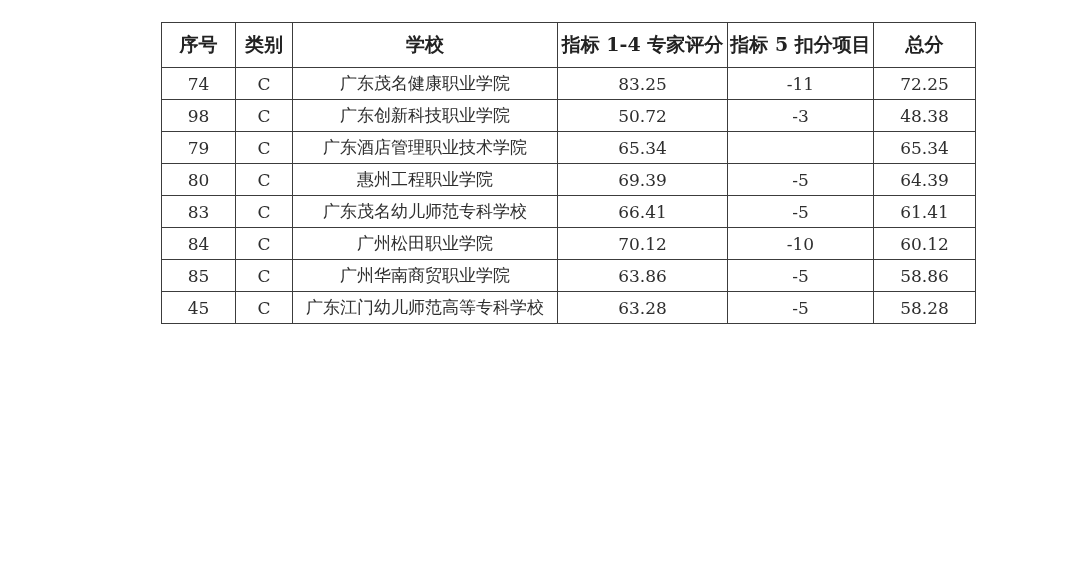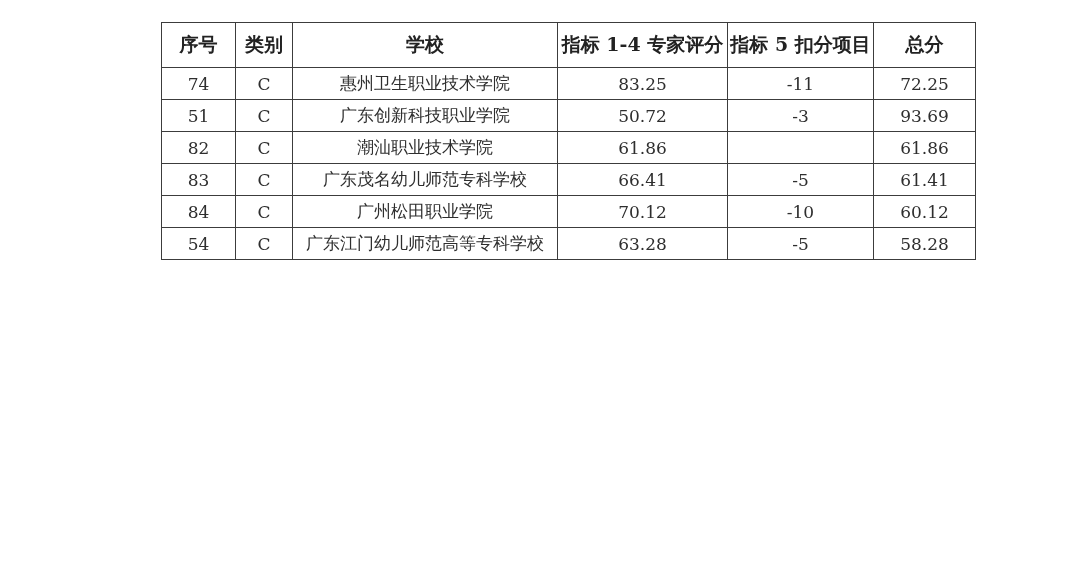--- a/index.html
+++ b/index.html
@@ -73,59 +73,75 @@
         <th>学校</th>
         <th>指标 1-4 专家评分</th>
         <th>指标 5 扣分项目</th>
         <th>总分</th>
       </tr>
     </thead>
     <tbody>
         <tr>
           <td>74</td>
           <td>C</td>
-          <td>惠州卫生职业技术学院</td>
+          <td>广东茂名健康职业学院</td>
           <td>83.25</td>
           <td>-11</td>
           <td>72.25</td>
         </tr>
         <tr>
-          <td>51</td>
+          <td>98</td>
           <td>C</td>
           <td>广东创新科技职业学院</td>
           <td>50.72</td>
           <td>-3</td>
-          <td>93.69</td>
+          <td>48.38</td>
         </tr>
         <tr>
-          <td>82</td>
+          <td>79</td>
           <td>C</td>
-          <td>潮汕职业技术学院</td>
-          <td>61.86</td>
+          <td>广东酒店管理职业技术学院</td>
+          <td>65.34</td>
           <td></td>
-          <td>61.86</td>
+          <td>65.34</td>
+        </tr>
+        <tr>
+          <td>80</td>
+          <td>C</td>
+          <td>惠州工程职业学院</td>
+          <td>69.39</td>
+          <td>-5</td>
+          <td>64.39</td>
         </tr>
         <tr>
           <td>83</td>
           <td>C</td>
           <td>广东茂名幼儿师范专科学校</td>
           <td>66.41</td>
           <td>-5</td>
           <td>61.41</td>
         </tr>
         <tr>
           <td>84</td>
           <td>C</td>
           <td>广州松田职业学院</td>
           <td>70.12</td>
           <td>-10</td>
           <td>60.12</td>
         </tr>
         <tr>
-          <td>54</td>
+          <td>85</td>
+          <td>C</td>
+          <td>广州华南商贸职业学院</td>
+          <td>63.86</td>
+          <td>-5</td>
+          <td>58.86</td>
+        </tr>
+        <tr>
+          <td>45</td>
           <td>C</td>
           <td>广东江门幼儿师范高等专科学校</td>
           <td>63.28</td>
           <td>-5</td>
           <td>58.28</td>
         </tr>
       </tbody>
   </table>
 </div>
 

